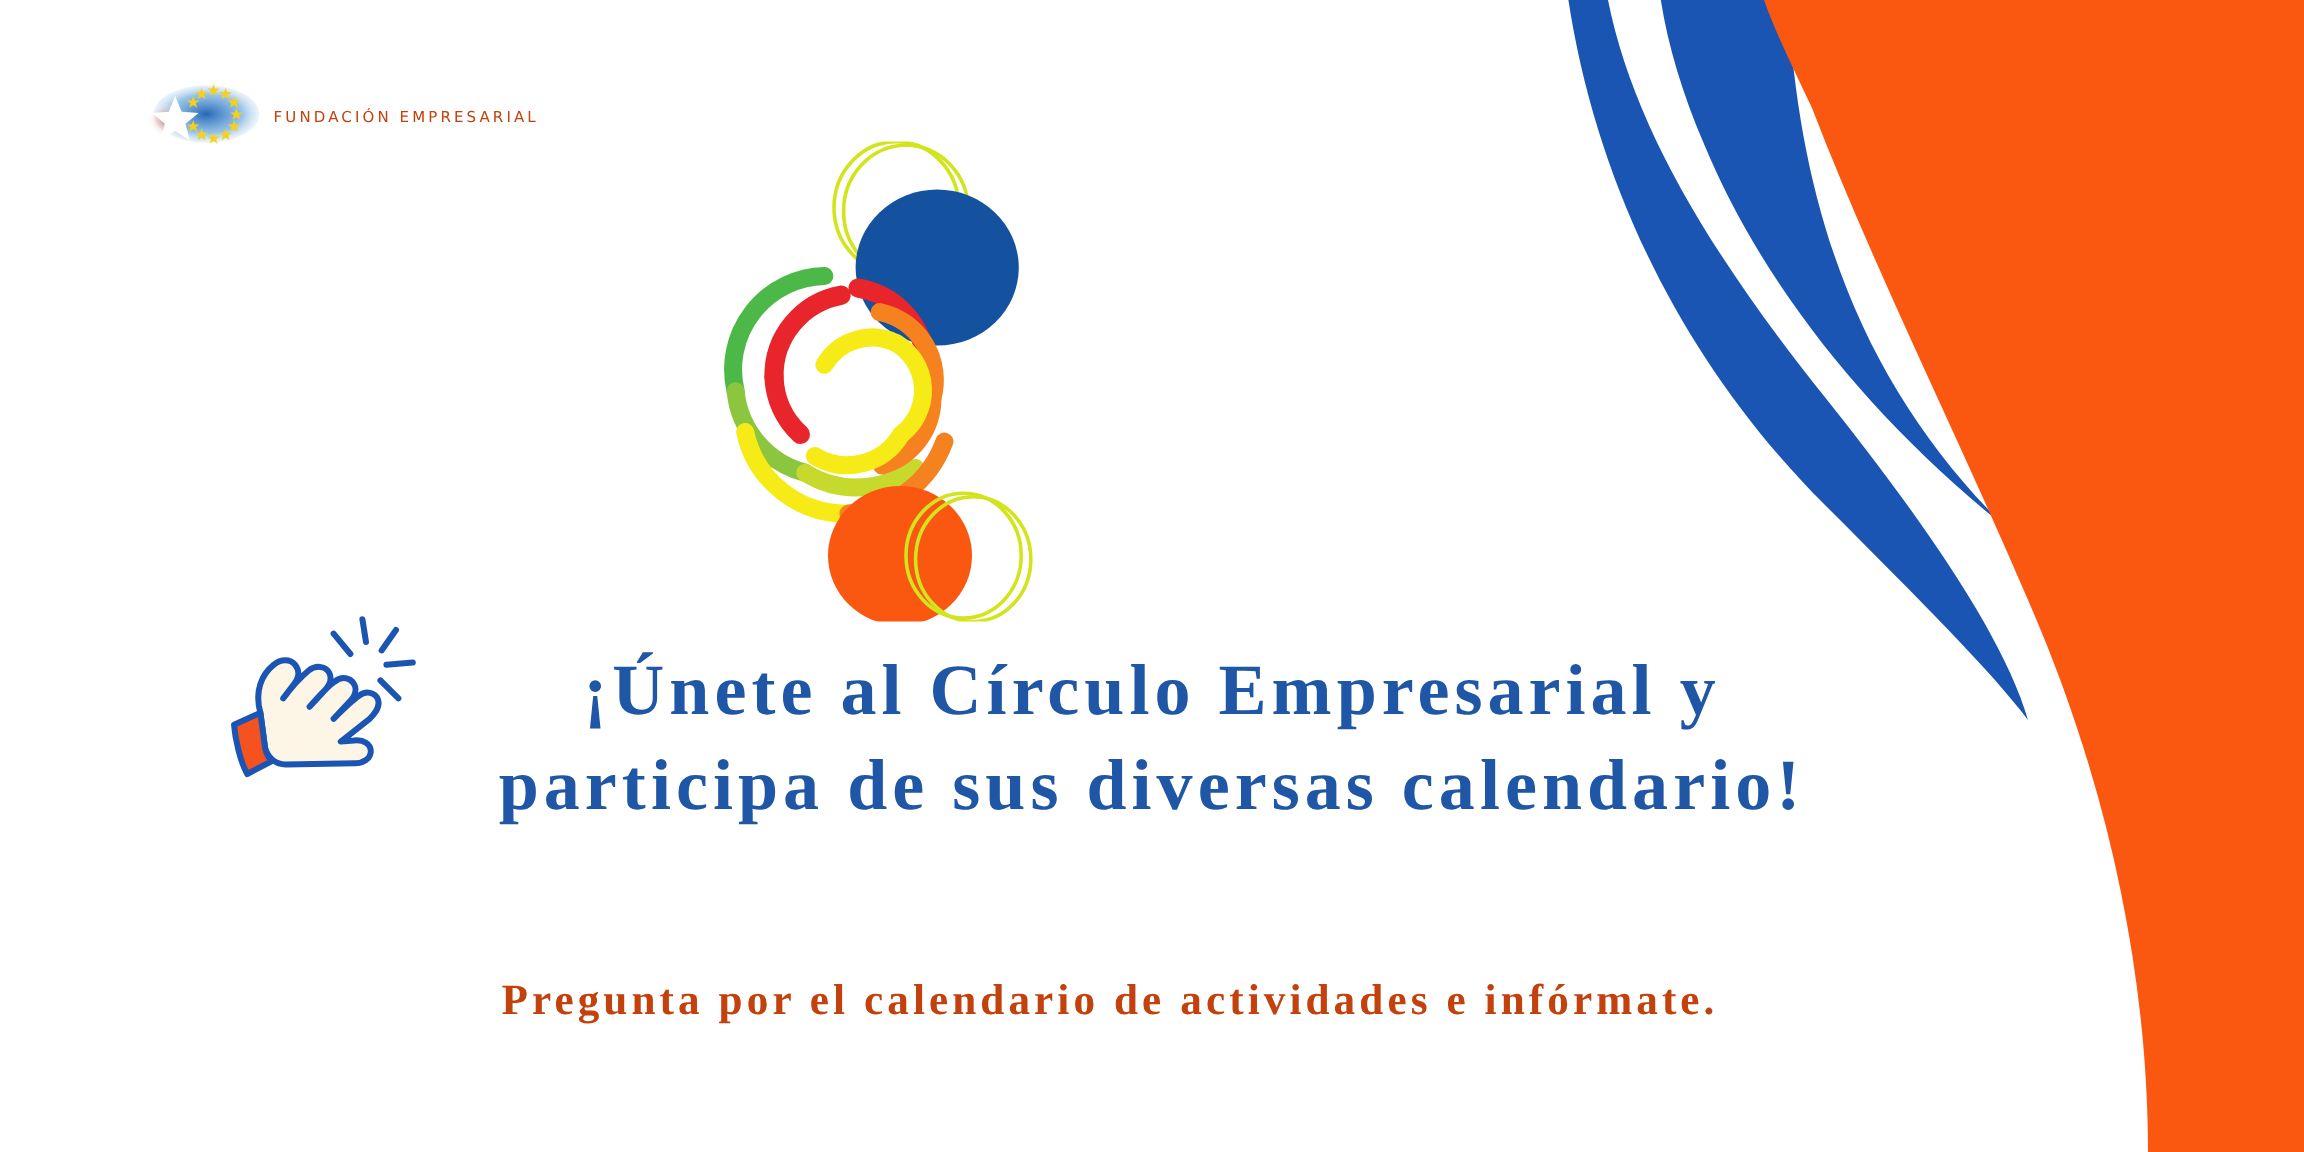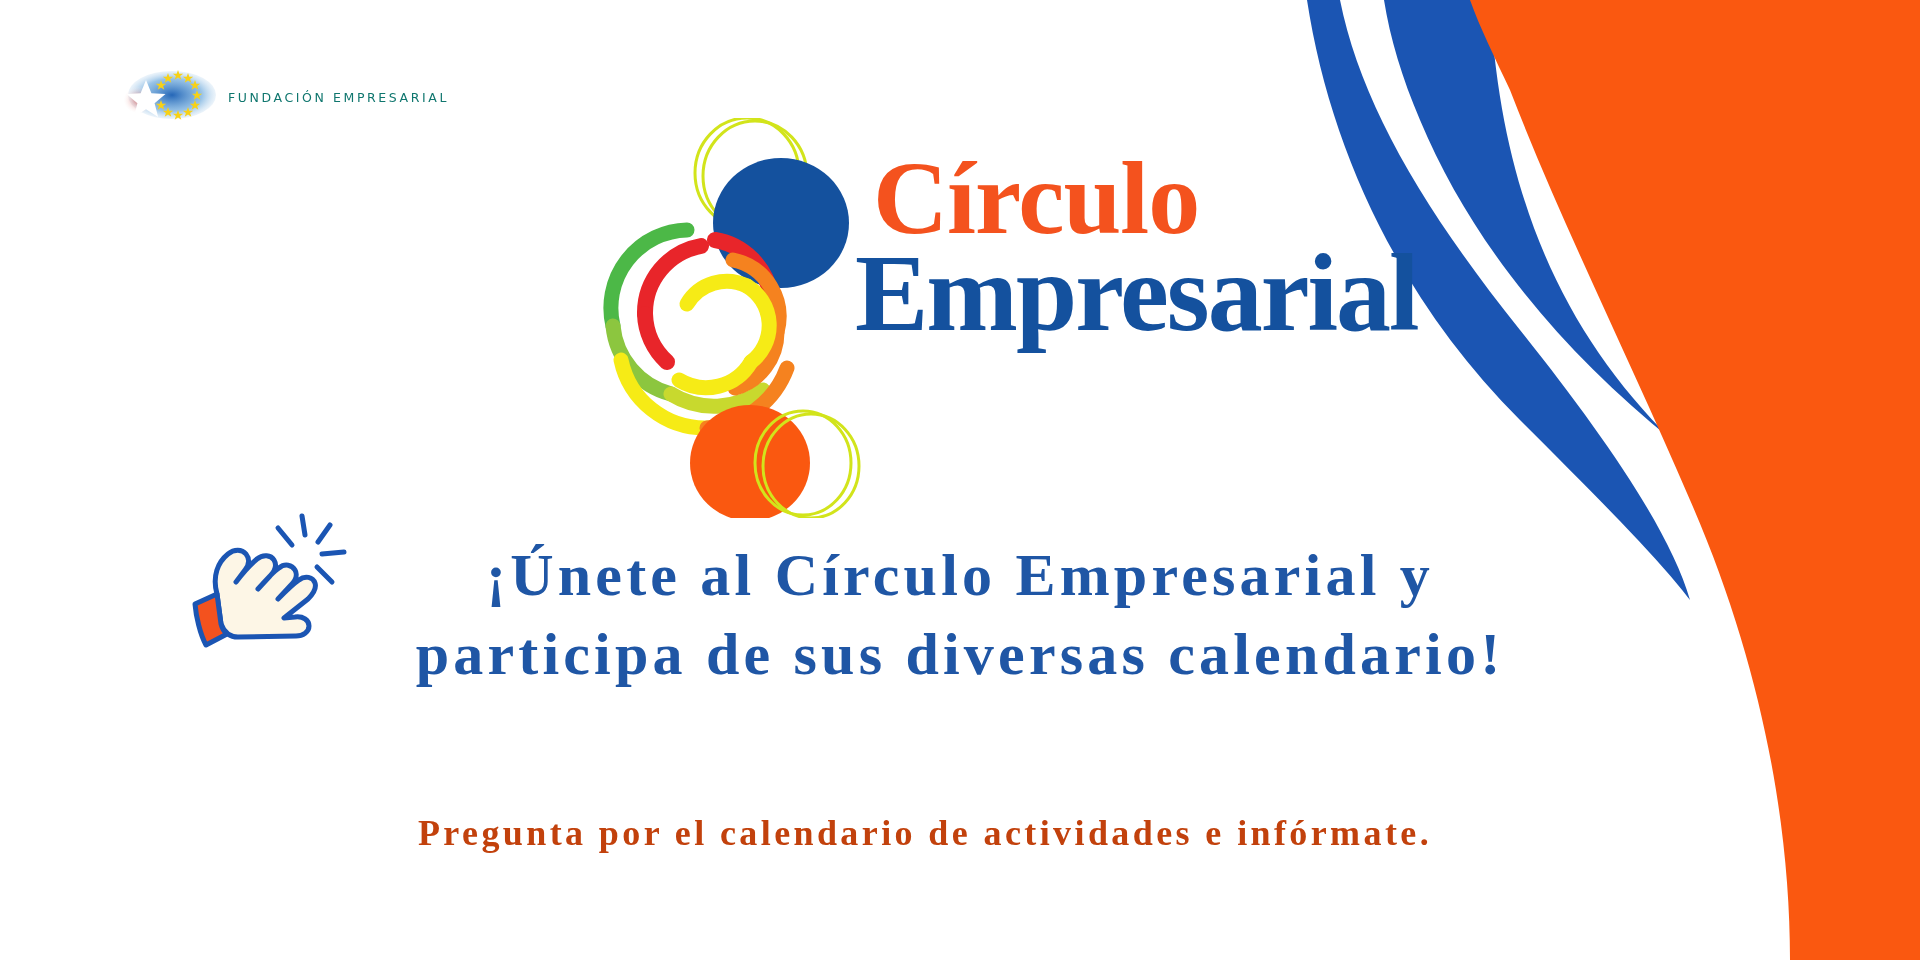--- a/index.html
+++ b/index.html
@@ -53,21 +53,21 @@
     font-weight: 300;
     letter-spacing: 0px;
     color: #58585a;
     line-height: 0.95;
   }
   .eurochile-tagline {
     font-family: "DejaVu Sans", sans-serif;
     font-size: 12.5px;
     font-weight: 400;
     letter-spacing: 2.6px;
-    color: #0f766e;
+    color: #c2410c;
     margin-top: 3px;
   }
 
   
   .circulo-logo {
     position: absolute;
     left: 575px;
     top: 118px;
     width: 845px;
     height: 400px;
@@ -234,24 +234,20 @@
         <path d="M132,310 A92,92 0 0 0 212,250" stroke="#F5821F" stroke-width="15"></path>
       </g>
 
       <ellipse cx="175" cy="345" rx="60" ry="58" fill="#FA5810"></ellipse>
       <g fill="none" stroke="#D2E41B" stroke-width="3">
         <ellipse cx="228" cy="345" rx="48" ry="52"></ellipse>
         <ellipse cx="236" cy="348" rx="48" ry="52"></ellipse>
       </g>
     </svg>
 
-    <div class="circulo-words">
-      <div class="word-circulo">Círculo</div>
-      <div class="word-empresarial">Empresarial</div>
-    </div>
   </div>
 
   <svg class="hand-cursor" viewBox="0 0 200 150">
 
     <g stroke="#1B55B3" stroke-width="5" stroke-linecap="round">
       <line x1="133" y1="23" x2="130" y2="4"></line>
       <line x1="120" y1="33" x2="106" y2="16"></line>
       <line x1="146" y1="30" x2="158" y2="13"></line>
       <line x1="150" y1="42" x2="172" y2="40"></line>
       <line x1="145" y1="55" x2="160" y2="70"></line>

